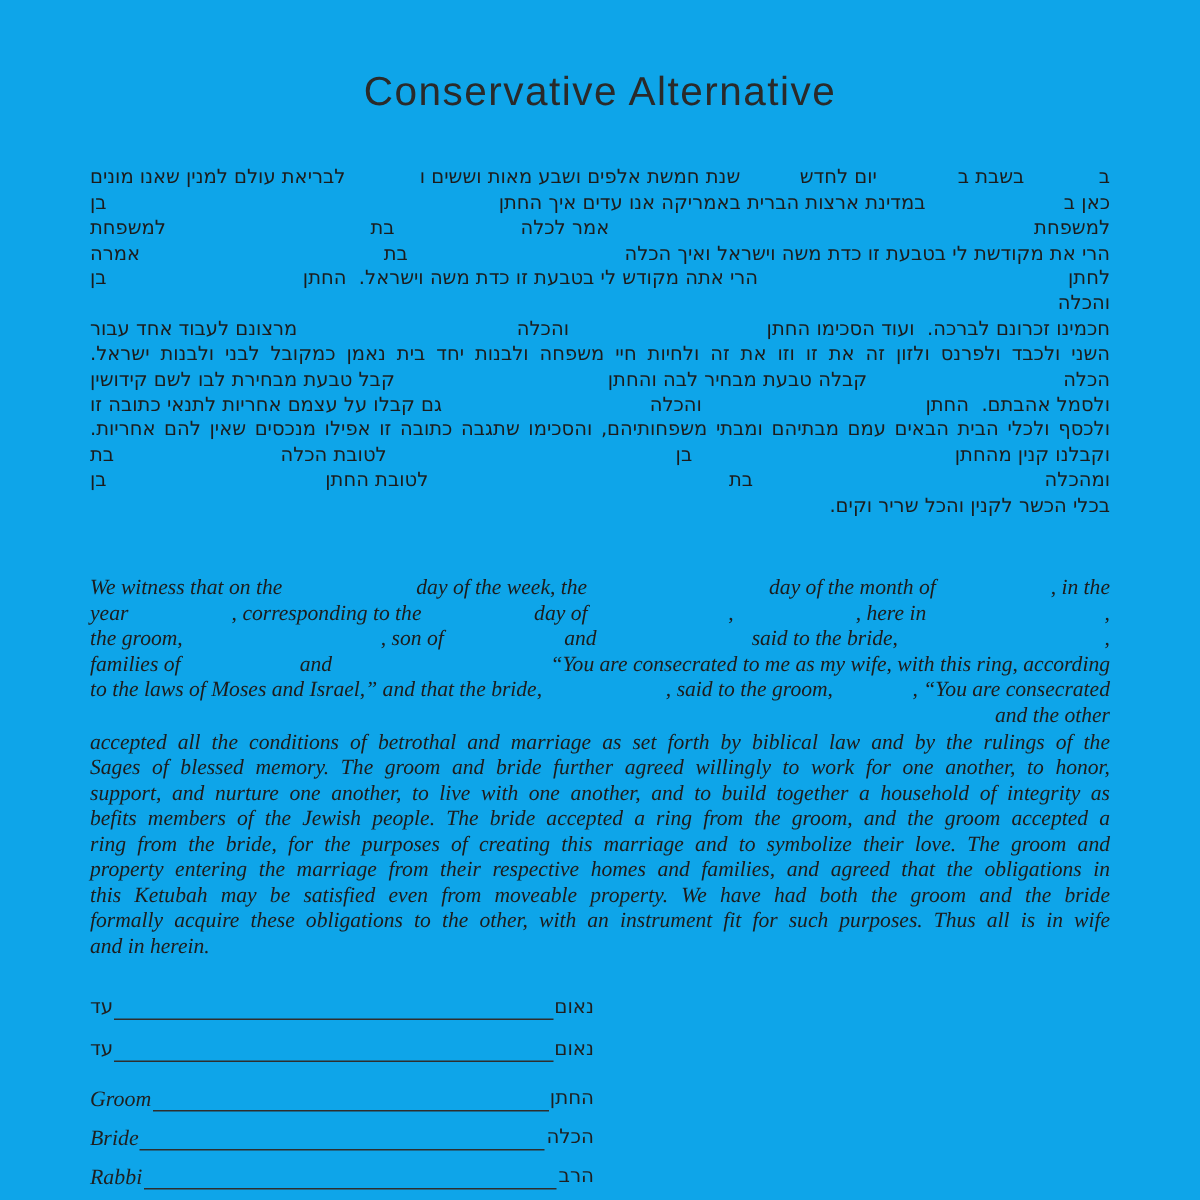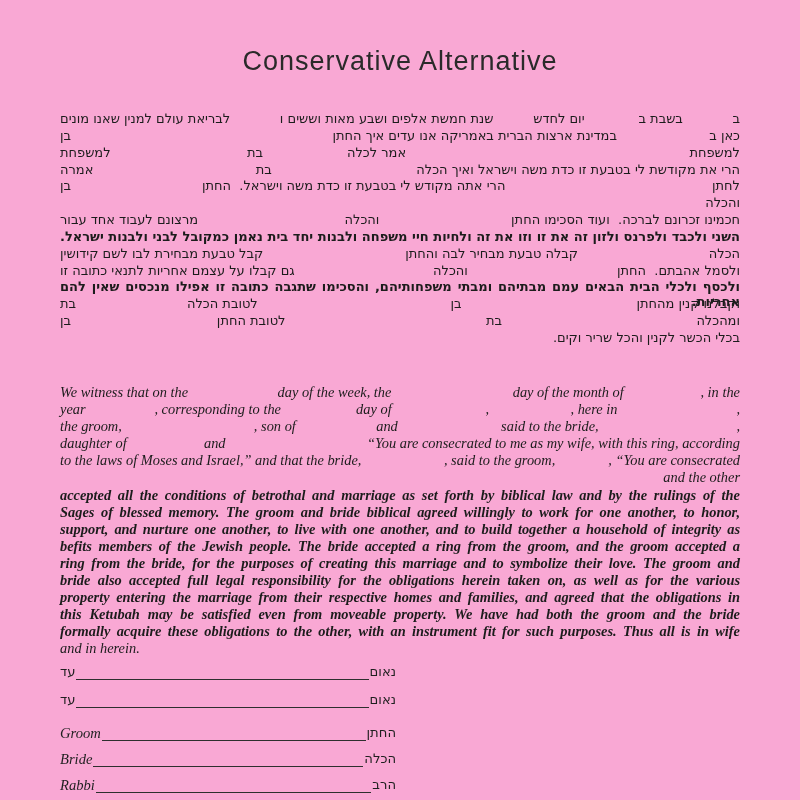--- a/index.html
+++ b/index.html
@@ -1,17 +1,17 @@
 <!DOCTYPE html>
 <html><head>
 <meta charset="utf-8">
 <style>
   html,body { margin:0; padding:0; background:#ffffff; }
   .page {
-    position:relative; width:800px; height:800px; background:#f9a8d4;
+    position:relative; width:800px; height:800px; background:#0ea5e9;
     color:#1f1f1f; overflow:hidden;
     font-family:"Liberation Sans", sans-serif;
   }
   .title {
     position:absolute; top:46px; left:0; right:0;
     text-align:center; font-size:27px; font-weight:400;
     letter-spacing:1px; color:#2a2a2a; margin:0;
     font-family:"Liberation Sans", sans-serif;
   }
   
@@ -26,21 +26,21 @@
   .eng {
     position:absolute; top:384px; left:60px; right:60px;
     direction:ltr;
     font-family:"Liberation Serif", serif; font-style:italic;
     font-size:14.4px; color:#1c1c1c;
   }
   .eng .tline { height:17.1px; }
   
   .tline { display:flex; align-items:baseline; }
   .txt  { flex:0 0 auto; white-space:pre; }
-  .fill { flex:1 1 auto; white-space:normal; text-align:justify; text-align-last:justify;font-weight:bold; }
+  .fill { flex:1 1 auto; white-space:normal; text-align:justify; text-align-last:justify; }
   .gap  { flex:0 1 0%; }
   
   .sigs { position:absolute; top:664px; left:60px; width:336px; }
   .sig-row { display:flex; align-items:flex-end; height:16px; margin-bottom:12px;text-align:right; }
   .sig-row:nth-child(2) { margin-bottom:17px; }
   .sig-row:nth-child(3), .sig-row:nth-child(4) { margin-bottom:10px; }
   .sig-row:last-child { margin-bottom:0; }
   .sig-line { flex:1 1 auto; border-bottom:1.2px solid #2e2e2e; height:13px; margin:0 1px; }
   .lab-he { font-family:"DejaVu Sans", sans-serif; font-size:13.2px; line-height:16px; }
   .lab-en { font-family:"Liberation Serif", serif; font-style:italic; font-size:14.6px; line-height:16px; }
@@ -175,54 +175,51 @@
         <span class="gap" style="flex-grow: 115;"></span>
         <span class="txt">, son of</span>
         <span class="gap" style="flex-grow: 70;"></span>
         <span class="txt">and</span>
         <span class="gap" style="flex-grow: 90;"></span>
         <span class="txt">said to the bride,</span>
         <span class="gap" style="flex-grow: 120;"></span>
         <span class="txt">,</span>
       </div>
       <div class="tline">
-        <span class="txt">daughter of</span>
+        <span class="txt">families of</span>
         <span class="gap" style="flex-grow: 60;"></span>
         <span class="txt">and</span>
         <span class="gap" style="flex-grow: 110;"></span>
         <span class="txt">“You are consecrated to me as my wife, with this ring, according</span>
       </div>
       <div class="tline">
         <span class="txt">to the laws of Moses and Israel,” and that the bride,</span>
         <span class="gap" style="flex-grow: 70;"></span>
         <span class="txt">, said to the groom,</span>
         <span class="gap" style="flex-grow: 45;"></span>
         <span class="txt">, “You are consecrated</span>
       </div>
       <div class="tline">
         <span class="gap" style="flex-grow: 25;"></span>
         <span class="txt">and the other</span>
       </div>
       <div class="tline">
         <span class="txt fill">accepted all the conditions of betrothal and marriage as set forth by biblical law and by the rulings of the</span>
       </div>
       <div class="tline">
-        <span class="txt fill">Sages of blessed memory.  The groom and bride biblical agreed willingly to work for one another, to honor,</span>
+        <span class="txt fill">Sages of blessed memory.  The groom and bride further agreed willingly to work for one another, to honor,</span>
       </div>
       <div class="tline">
         <span class="txt fill">support, and nurture one another, to live with one another, and to build together a household of integrity as</span>
       </div>
       <div class="tline">
         <span class="txt fill">befits members of the Jewish people.  The bride accepted a ring from the groom, and the groom accepted a</span>
       </div>
       <div class="tline">
         <span class="txt fill">ring from the bride, for the purposes of creating this marriage and to symbolize their love.  The groom and</span>
-      </div>
-      <div class="tline">
-        <span class="txt fill">bride also accepted full legal responsibility for the obligations herein taken on, as well as for the various</span>
       </div>
       <div class="tline">
         <span class="txt fill">property entering the marriage from their respective homes and families, and agreed that the obligations in</span>
       </div>
       <div class="tline">
         <span class="txt fill">this Ketubah may be satisfied even from moveable property.   We have had both the groom and the bride</span>
       </div>
       <div class="tline">
         <span class="txt fill">formally acquire these obligations to the other, with an instrument fit for such purposes.  Thus all is in wife</span>
       </div>

